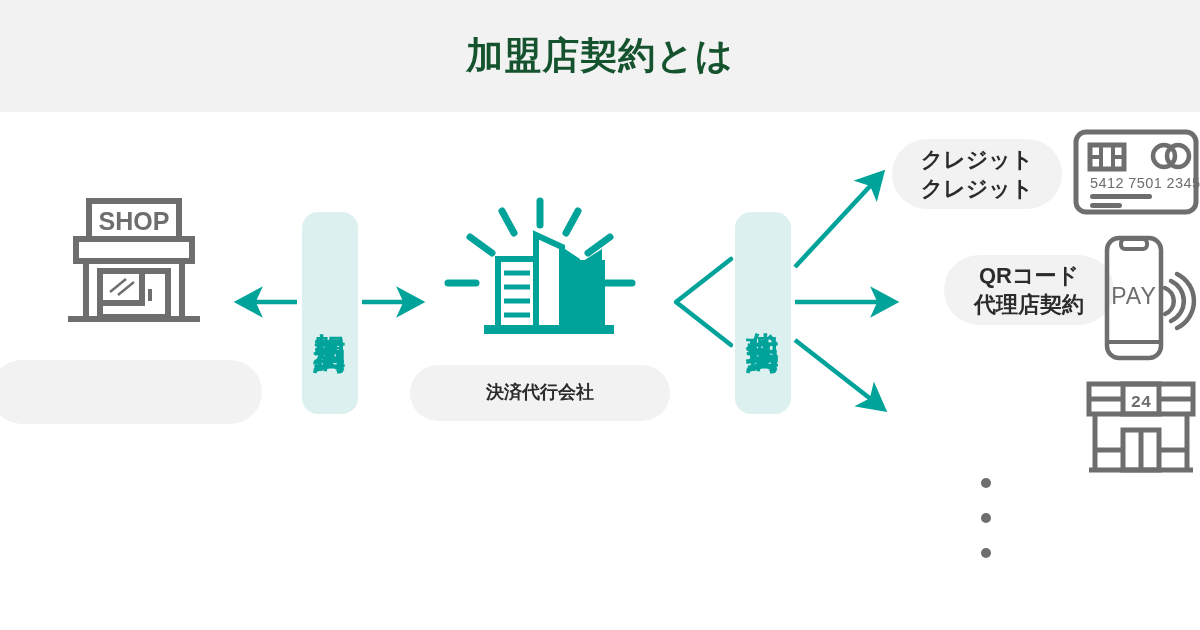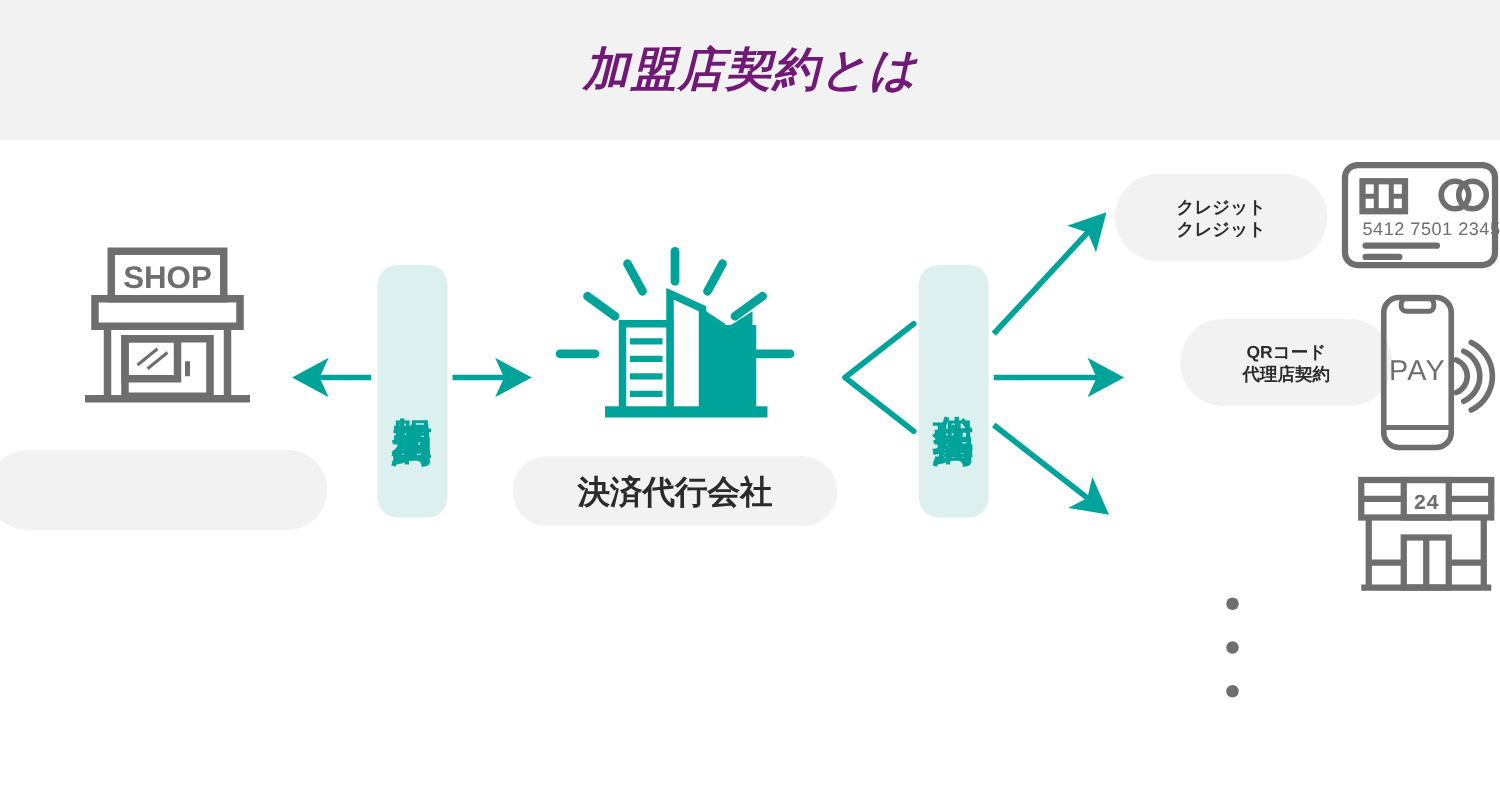--- a/index.html
+++ b/index.html
@@ -11,21 +11,21 @@
     overflow:hidden;
   }
 
   
   .header{
     position:absolute; left:0; top:0; width:1200px; height:112px;
     background:#f2f2f2;
     display:flex; align-items:center; justify-content:center;
   }
   .header-title{
-    font-size:37px; font-weight:bold; color:#701a75; letter-spacing:1px;font-style:italic;
+    font-size:37px; font-weight:bold; color:#14532d; letter-spacing:1px;
   }
 
   
   .canvas{ position:absolute; left:0; top:112px; width:1200px; height:518px; background:#fff; }
 
   
   .pill{
     position:absolute;
     background:#f2f2f2;
     border-radius:40px;
@@ -33,38 +33,38 @@
     text-align:center;
     color:#2b2b2b; font-weight:bold;
     line-height:1.32;
   }
 
   
   .pill-merchant{ left:-10px; top:248px; width:272px; height:64px; font-size:19px; }
   .shop-icon{ position:absolute; left:62px; top:85px; width:145px; height:132px; }
 
   
-  .pill-psp{ left:410px; top:253px; width:260px; height:56px; font-size:26px; }
+  .pill-psp{ left:410px; top:253px; width:260px; height:56px; font-size:18px; }
   .building-icon{ position:absolute; left:440px; top:85px; width:200px; height:148px; }
 
   
   .vbadge{
     position:absolute;
     background:#dcf0ef;
     border-radius:16px;
     color:#00a39a; font-weight:bold;
     writing-mode:vertical-rl;
     display:flex; align-items:center; justify-content:center;
     letter-spacing:2px;
   }
   .vbadge-merchant{ left:302px; top:100px; width:56px; height:202px; font-size:32px; }
   .vbadge-agency{  left:735px; top:100px; width:56px; height:202px; font-size:32px; }
 
   
-  .pill-partner{ width:170px; font-size:14px; }
+  .pill-partner{ width:170px; font-size:22px; }
   .pill-p0{ left:892px; top:27px;  height:70px; }
   .pill-p1{ left:944px; top:143px; height:70px; }
   .pill-p2{ left:908px; top:259px; height:70px; }
 
   
   .icon-card { position:absolute; left:1072px; top:16px;  width:128px; height:88px; }
   .icon-phone{ position:absolute; left:1103px; top:122px; width:78px;  height:128px; }
   .icon-cvs  { position:absolute; left:1085px; top:268px; width:112px; height:94px; }
 
   

